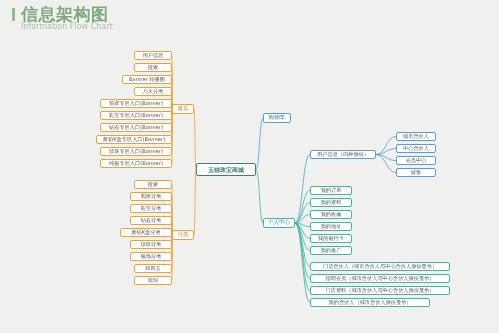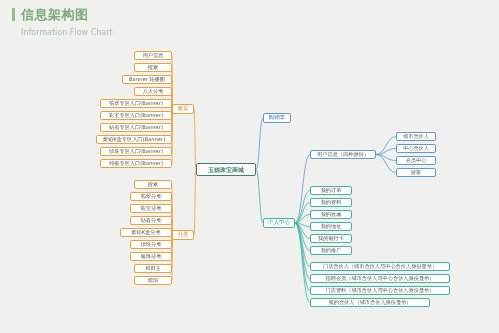--- a/index.html
+++ b/index.html
@@ -6,25 +6,25 @@
   body{
     width:499px;height:333px;
     background:#f0f0ee;
     font-family:"DejaVu Sans","Liberation Sans",sans-serif;
     overflow:hidden;
     position:relative;
   }
   #canvas{position:absolute;inset:0;}
   .title-block{position:absolute;left:12px;top:8px;}
   .title-cn{
-    font-size:13px;color:#7ea87e;font-weight:bold;letter-spacing:.5px;
+    font-size:17px;color:#7ea87e;font-weight:bold;letter-spacing:.5px;
     border-left:3px solid #8fbf8f;padding-left:6px;line-height:13px;
   }
   .title-en{
-    font-size:8px;color:#aebfae;padding-left:9px;margin-top:7px;line-height:10px;
+    font-size:8px;color:#aebfae;padding-left:9px;margin-top:1px;line-height:10px;
   }
   .node{
     position:absolute;
     box-sizing:border-box;
     border:1px solid #ccc;
     background:#fff;
     border-radius:2px;
     font-size:5.2px;
     line-height:1;
     color:#555;

